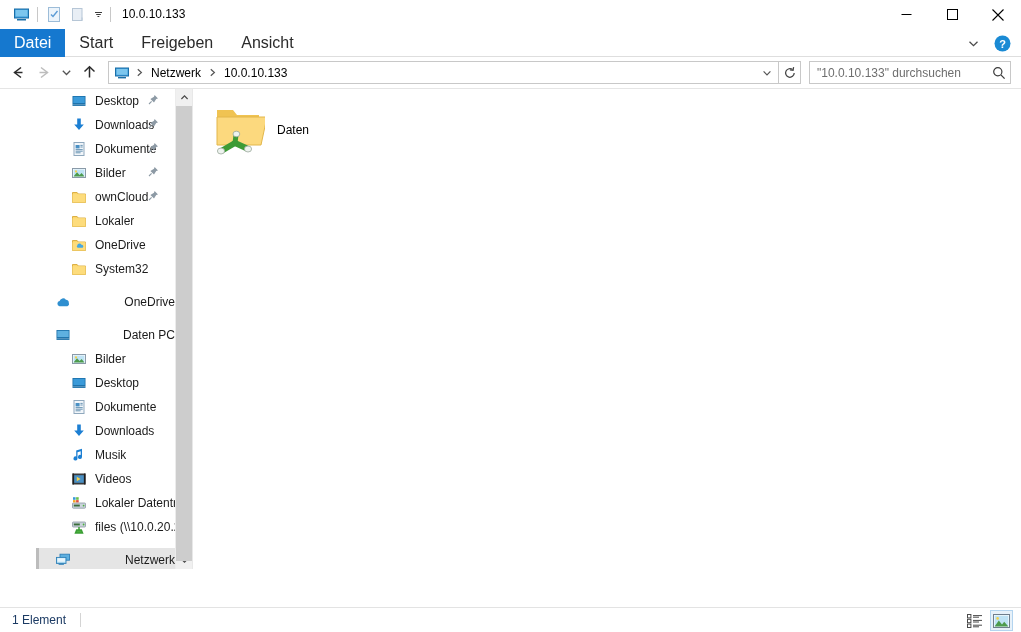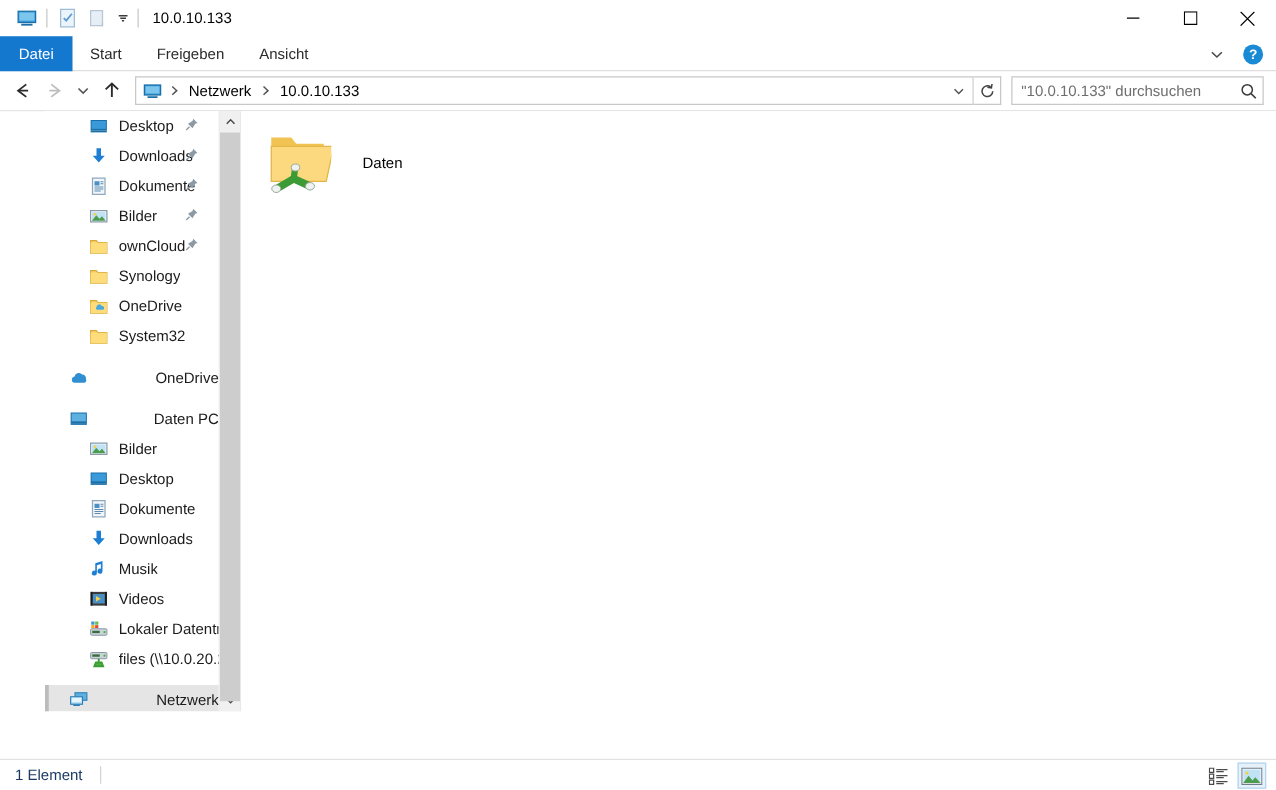--- a/index.html
+++ b/index.html
@@ -41,21 +41,21 @@
   
   .ribbon {
     height: 28px; flex: 0 0 28px;
     display: flex; align-items: stretch;
     border-bottom: 1px solid #dedede;
     background: #ffffff;
     position: relative;
   }
   .tab {
     display: flex; align-items: center; justify-content: center;
-    padding: 0 14px; font-size: 12px; color: #2b2b2b; height: 28px;
+    padding: 0 14px; font-size: 16px; color: #2b2b2b; height: 28px;
     white-space: nowrap;
   }
   .tab.file { background: #1578cf; color: #ffffff; min-width: 58px; }
   .ribbon-right { position: absolute; right: 4px; top: 0; height: 28px; display: flex; align-items: center; gap: 8px; }
   .ribbon-chevron { width: 22px; height: 22px; display:flex; align-items:center; justify-content:center; }
   .help-icon { width: 20px; height: 20px; display:flex; align-items:center; justify-content:center; margin-right: 5px;}
 
   
   .addressrow {
     height: 31px; flex: 0 0 31px;
@@ -133,21 +133,21 @@
     border-left: 1px solid #ececec;
   }
   .sb-arrow { height: 17px; display: flex; align-items: center; justify-content: center; background: #f0f0f0; }
   .sb-track { flex: 1 1 auto; position: relative; background: #f0f0f0; }
   .sb-thumb { position: absolute; left: 0; right: 0; top: 0px; height: 455px; background: #cdcdcd; }
 
   
   .content { flex: 1 1 auto; background: #ffffff; position: relative; padding: 8px 0 0 8px; }
   .fileitem {
     display: inline-flex; align-items: center; height: 66px; padding: 0 6px;
-    gap: 13px;
+    gap: 0;
   }
   .file-icon { width: 60px; height: 60px; display: flex; align-items: center; justify-content: center; flex:0 0 60px;}
   .file-label { font-size: 12px; color: #000; margin-left: 10px; white-space: nowrap; }
 
   
   .statusbar {
     height: 25px; flex: 0 0 25px;
     border-top: 1px solid #e3e3e3;
     display: flex; align-items: center;
     background: #ffffff; position: relative; margin-top: 38px;
@@ -390,21 +390,21 @@
           </span>
         </div>
 
         <div class="sb-item indent1">
           <span class="sb-icon">
             <svg width="16" height="16" viewBox="0 0 16 16">
               <path d="M1.5 3.5 h4.6 l1.2 1.5 h7.2 v8.5 h-13 Z" fill="#fcd568" stroke="#d8a93a" stroke-width="0.9"></path>
               <path d="M1.5 5.2 h13 v8.3 h-13 Z" fill="#fddc7c"></path>
             </svg>
           </span>
-          <span class="sb-label">Synology</span>
+          <span class="sb-label">Lokaler</span>
         </div>
 
 
         <div class="sb-item indent1">
           <span class="sb-icon">
             <svg width="16" height="16" viewBox="0 0 16 16">
               <path d="M1.5 3.5 h4.6 l1.2 1.5 h7.2 v8.5 h-13 Z" fill="#fcd568" stroke="#d8a93a" stroke-width="0.9"></path>
               <path d="M1.5 5.2 h13 v8.3 h-13 Z" fill="#fddc7c"></path>
               <path d="M6.2 8.5 a2.2 2.2 0 0 1 4.2 -0.7 a1.7 1.7 0 0 1 1.3 3 h-5 a1.5 1.5 0 0 1 -0.5 -2.3 Z" fill="#47a8e0"></path>
             </svg>

